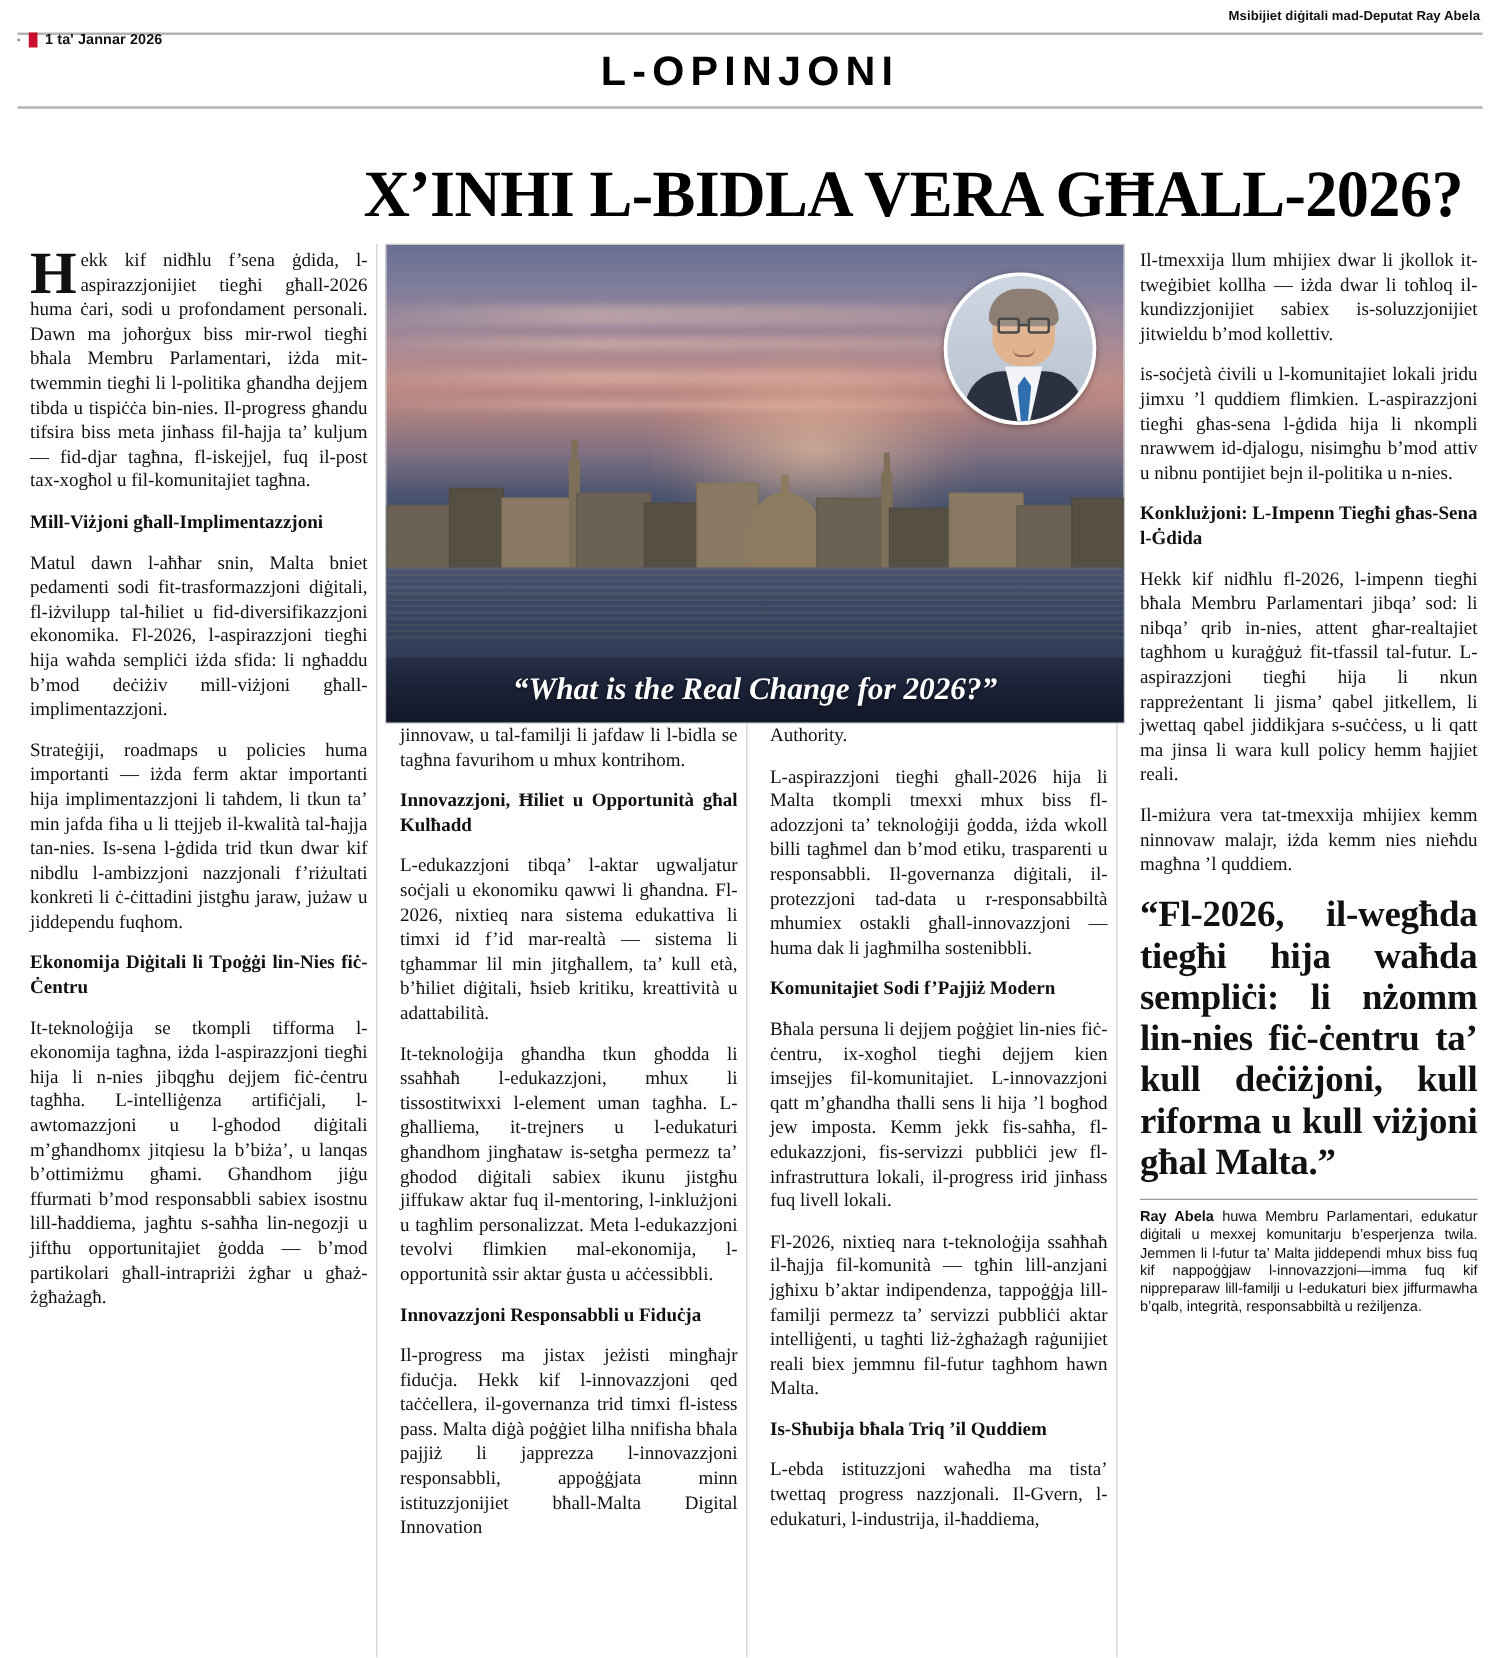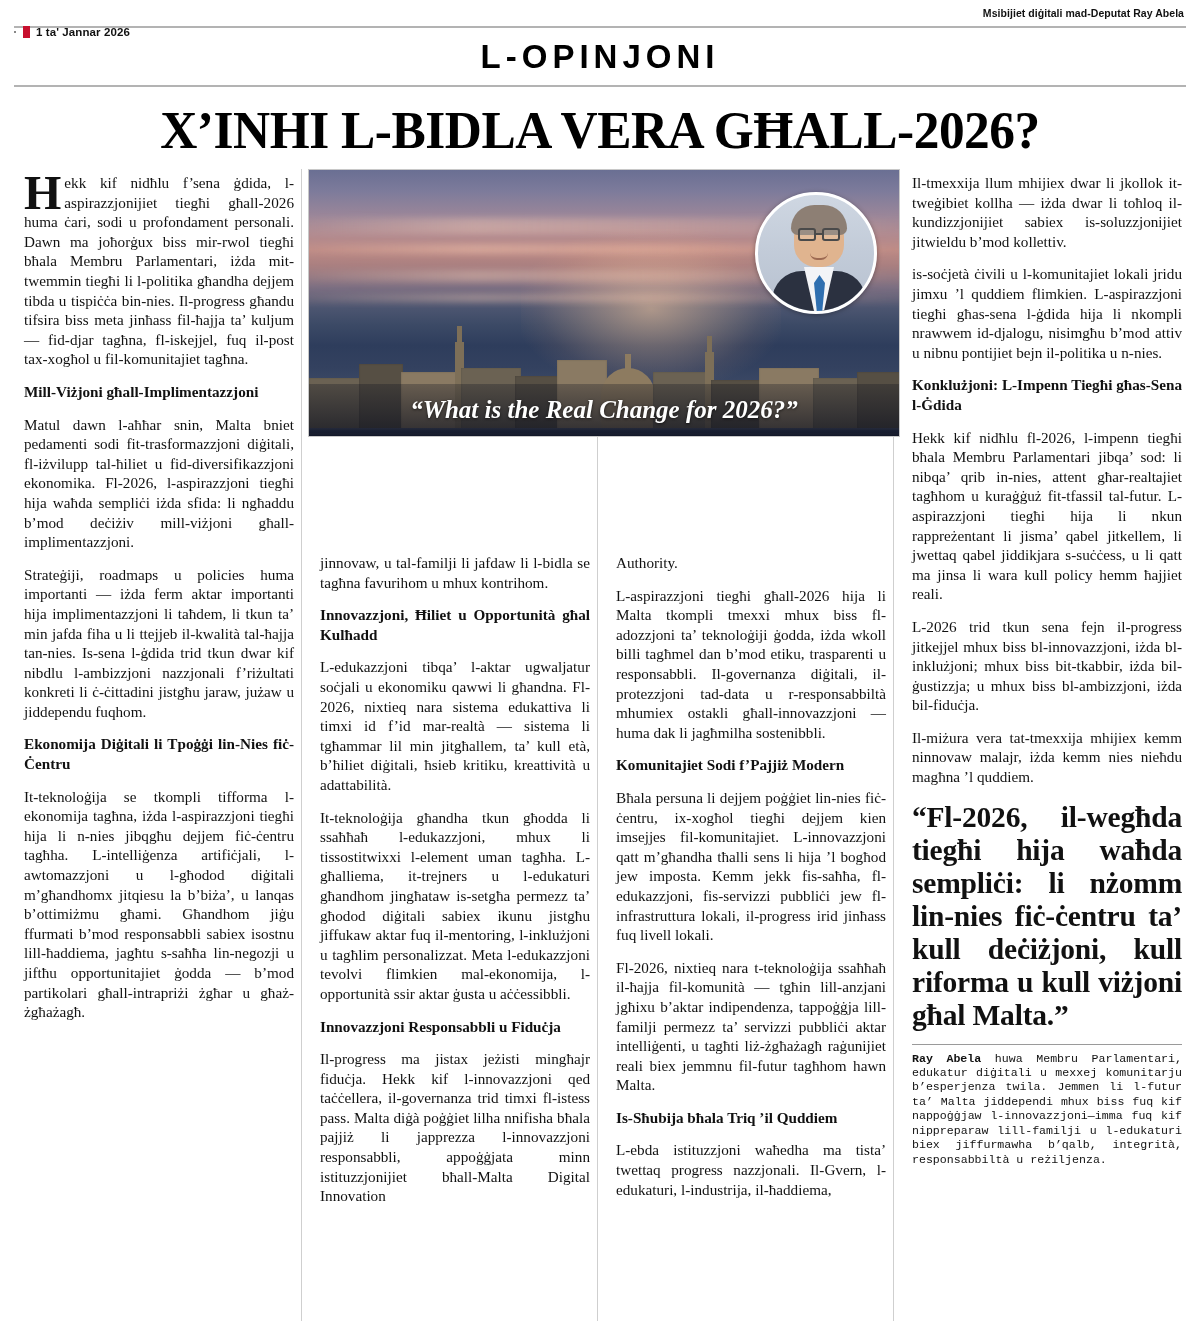--- a/index.html
+++ b/index.html
@@ -33,21 +33,21 @@
   .rule-thin2 { height: 2px; background: #b3b3b3; margin: 0 2px; }
 
   
   .section-band { text-align: center; padding: 10px 0 9px; }
   .section-title {
     font-family: "Liberation Sans", sans-serif;
     font-size: 33px; font-weight: bold; letter-spacing: 5px; color: #000;
   }
 
   
-  .headline-wrap { text-align: center; padding: 16px 0 12px; }
+  .headline-wrap { text-align: right; padding: 16px 0 12px; margin-top: 26px; }
   .headline {
     font-family: "Liberation Serif", serif;
     font-weight: bold;
     font-size: 53px;
     line-height: 1.02;
     letter-spacing: -0.5px;
     transform: scaleX(0.97);
     color: #000;
   }
 
@@ -92,21 +92,21 @@
     font-weight: bold;
     font-family: "Liberation Serif", serif;
   }
 
   
   .photo-block {
     position: absolute;
     left: 296px;
     top: 0px;
     width: 592px;
-    height: 268px;
+    height: 384px;
     overflow: hidden;
     border: 1px solid #c8c8c8;
   }
   .sky {
     position: absolute; inset: 0;
     background:
       linear-gradient(to bottom,
         #6a6f93 0%,
         #7d7b9b 8%,
         #9a8699 17%,
@@ -197,21 +197,21 @@
   .pullquote {
     font-weight: bold;
     font-size: 29.5px;
     line-height: 33px;
     text-align: justify;
     margin: 14px 0 12px 0;
     letter-spacing: -0.2px;
   }
   .pq-rule { height: 1px; background: #9a9a9a; margin: 8px 0 7px 0; }
   .bio {
-    font-family: Liberation Mono, monospace;
+    font-family: Liberation Sans, sans-serif;
     font-size: 11.6px;
     line-height: 14.4px;
     text-align: justify;
     hyphens: auto;
   }
   .bio b { font-weight: bold; }
 </style>
 </head>
 <body>
 
@@ -270,21 +270,20 @@
       <p class="bodytext">Fl-2026, nixtieq nara t-teknoloġija ssaħħaħ il-ħajja fil-komunità — tgħin lill-anzjani jgħixu b’aktar indipendenza, tappoġġja lill-familji permezz ta’ servizzi pubbliċi aktar intelliġenti, u tagħti liż-żgħażagħ raġunijiet reali biex jemmnu fil-futur tagħhom hawn Malta.</p>
       <h3 class="subhead">Is-Sħubija bħala Triq ’il Quddiem</h3>
       <p class="bodytext">L-ebda istituzzjoni waħedha ma tista’ twettaq progress nazzjonali. Il-Gvern, l-edukaturi, l-industrija, il-ħaddiema,</p>
     </div>
 
     <div class="col">
       <p class="bodytext">Il-tmexxija llum mhijiex dwar li jkollok it-tweġibiet kollha — iżda dwar li toħloq il-kundizzjonijiet sabiex is-soluzzjonijiet jitwieldu b’mod kollettiv.</p>
       <p class="bodytext first">is-soċjetà ċivili u l-komunitajiet lokali jridu jimxu ’l quddiem flimkien. L-aspirazzjoni tiegħi għas-sena l-ġdida hija li nkompli nrawwem id-djalogu, nisimgħu b’mod attiv u nibnu pontijiet bejn il-politika u n-nies.</p>
       <h3 class="subhead">Konklużjoni: L-Impenn Tiegħi għas-Sena l-Ġdida</h3>
       <p class="bodytext">Hekk kif nidħlu fl-2026, l-impenn tiegħi bħala Membru Parlamentari jibqa’ sod: li nibqa’ qrib in-nies, attent għar-realtajiet tagħhom u kuraġġuż fit-tfassil tal-futur. L-aspirazzjoni tiegħi hija li nkun rappreżentant li jisma’ qabel jitkellem, li jwettaq qabel jiddikjara s-suċċess, u li qatt ma jinsa li wara kull policy hemm ħajjiet reali.</p>
-      <p class="bodytext">L-2026 trid tkun sena fejn il-progress jitkejjel mhux biss bl-innovazzjoni, iżda bl-inklużjoni; mhux biss bit-tkabbir, iżda bil-ġustizzja; u mhux biss bl-ambizzjoni, iżda bil-fiduċja.</p>
       <p class="bodytext">Il-miżura vera tat-tmexxija mhijiex kemm ninnovaw malajr, iżda kemm nies nieħdu magħna ’l quddiem.</p>
       <div class="pullquote">“Fl-2026, il-wegħda tiegħi hija waħda sempliċi: li nżomm lin-nies fiċ-ċentru ta’ kull deċiżjoni, kull riforma u kull viżjoni għal Malta.”</div>
       <div class="pq-rule"></div>
       <div class="bio"><b>Ray Abela</b><span> huwa Membru Parlamentari, edukatur diġitali u mexxej komunitarju b’esperjenza twila. Jemmen li l-futur ta’ Malta jiddependi mhux biss fuq kif nappoġġjaw l-innovazzjoni—imma fuq kif nippreparaw lill-familji u l-edukaturi biex jiffurmawha b’qalb, integrità, responsabbiltà u reżiljenza.</span></div>
     </div>
 
     <div class="photo-block">
       <div class="sky"></div>
       <div class="sun-glow"></div>
       <div class="cloudband" style="top:48px;"></div>

